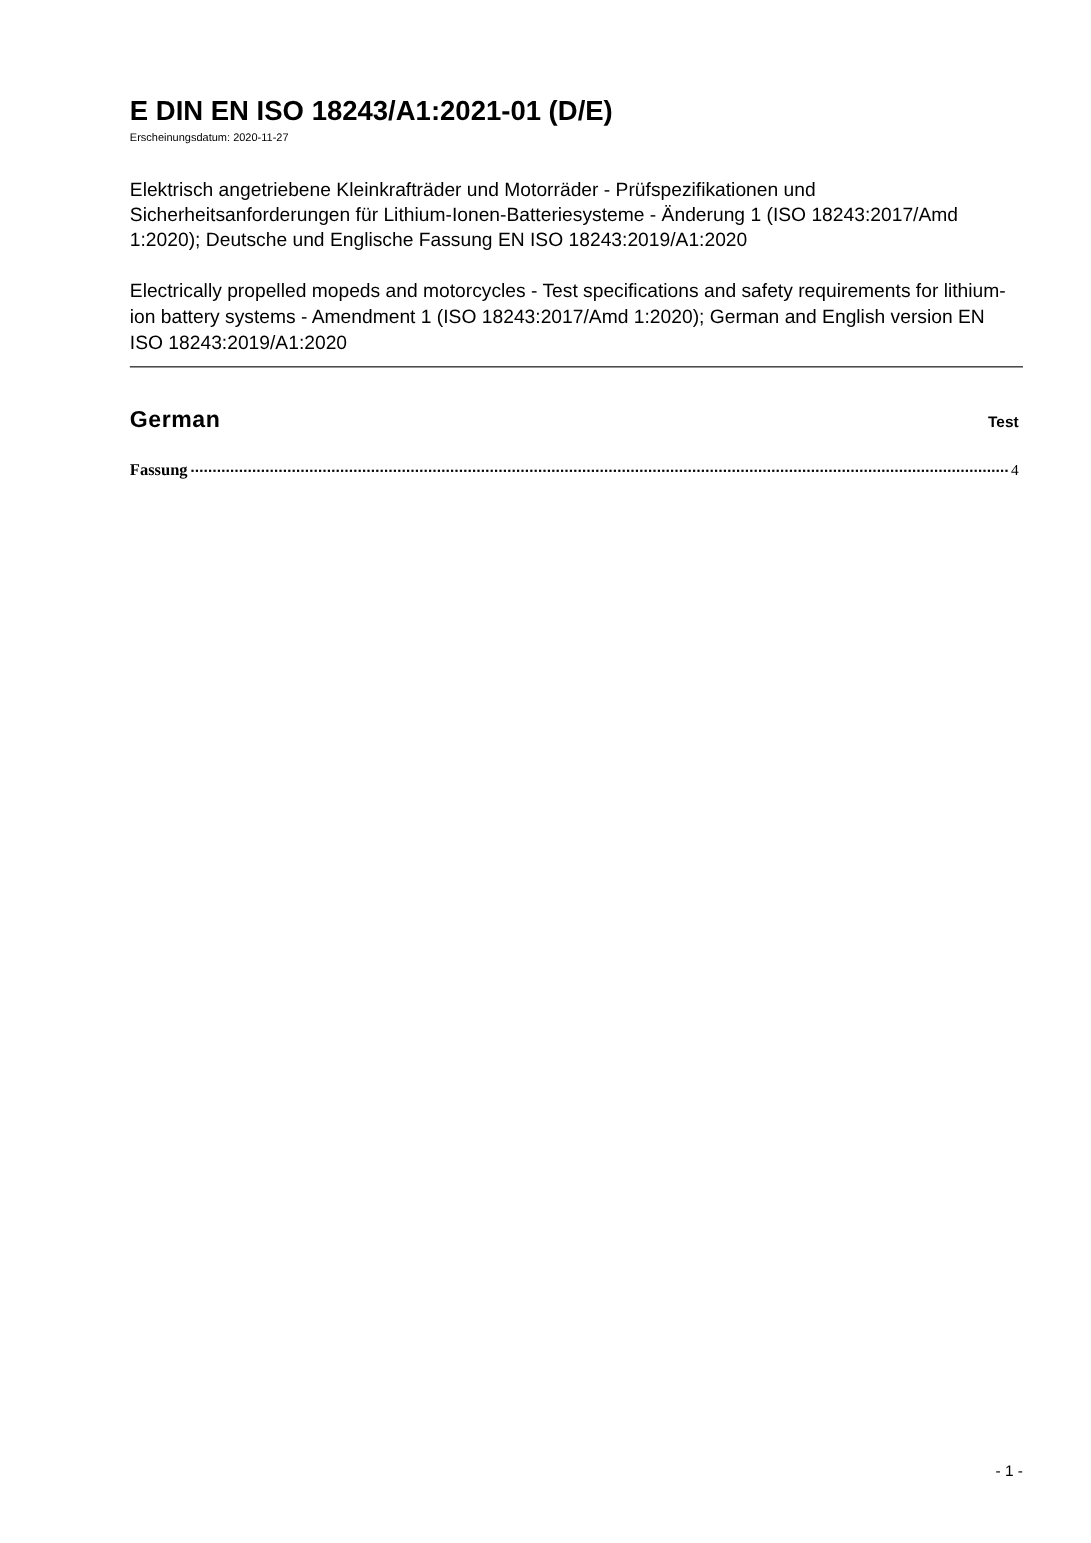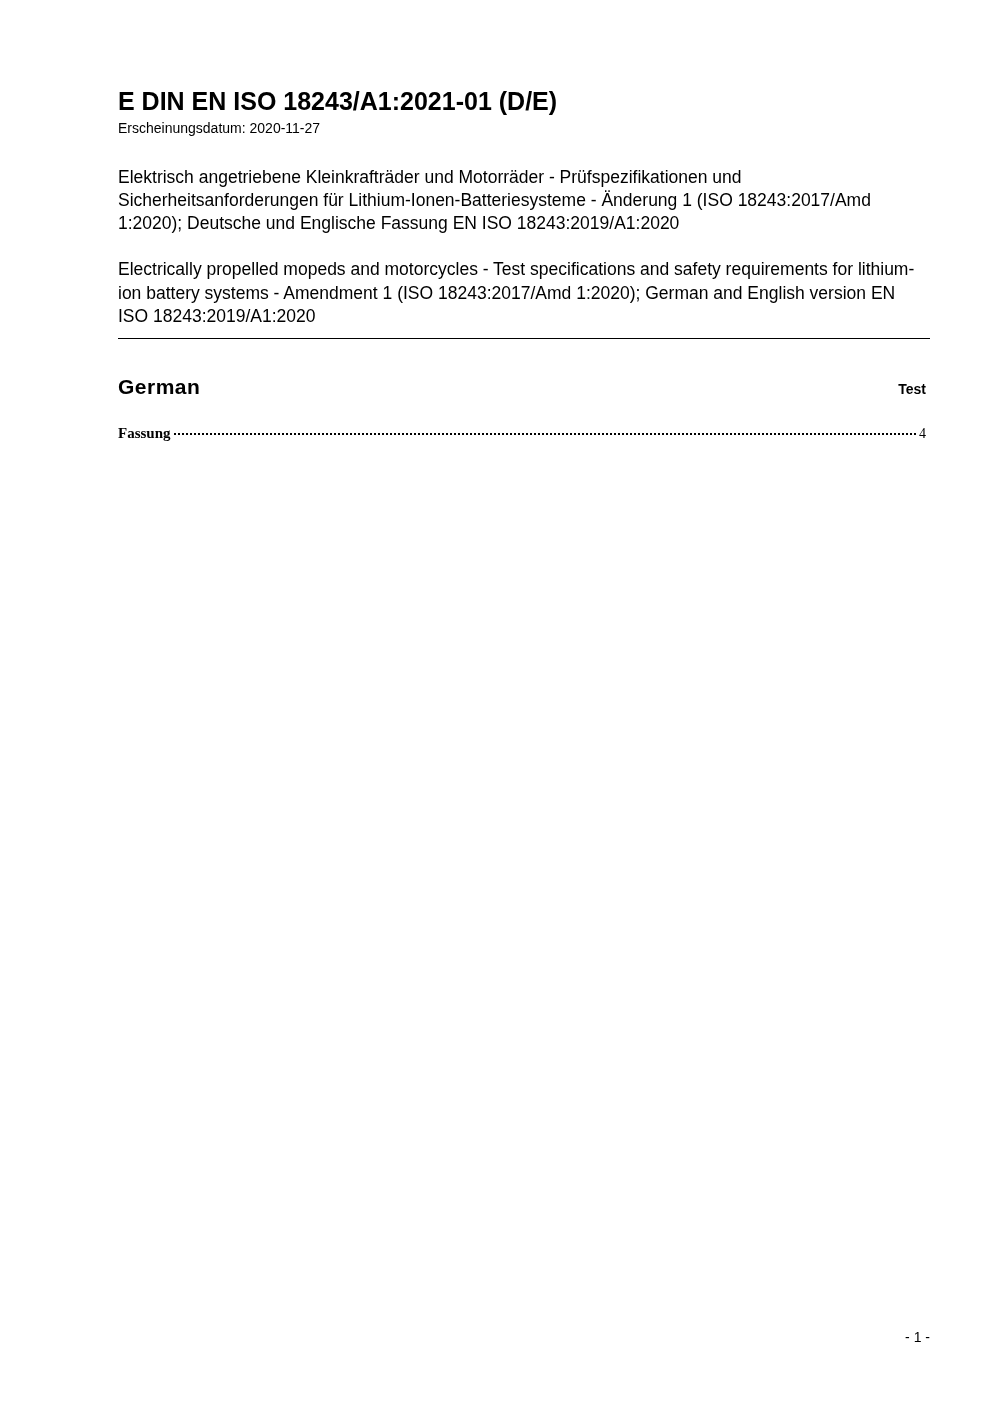--- a/index.html
+++ b/index.html
@@ -17,21 +17,21 @@
     color: #000000;
     font-family: "Liberation Sans", sans-serif;
   }
   .doc-number {
     font-size: 25px;
     font-weight: bold;
     margin: 0 0 4px 0;
     line-height: 1.1;
   }
   .release-line {
-    font-size: 14px;
+    font-size: 10px;
     font-weight: normal;
     margin: 0 0 30px 0;
   }
   .doc-title {
     font-size: 17.5px;
     font-weight: normal;
     line-height: 1.33;
     margin: 0 0 23px 0;
     max-width: 800px;
   }

